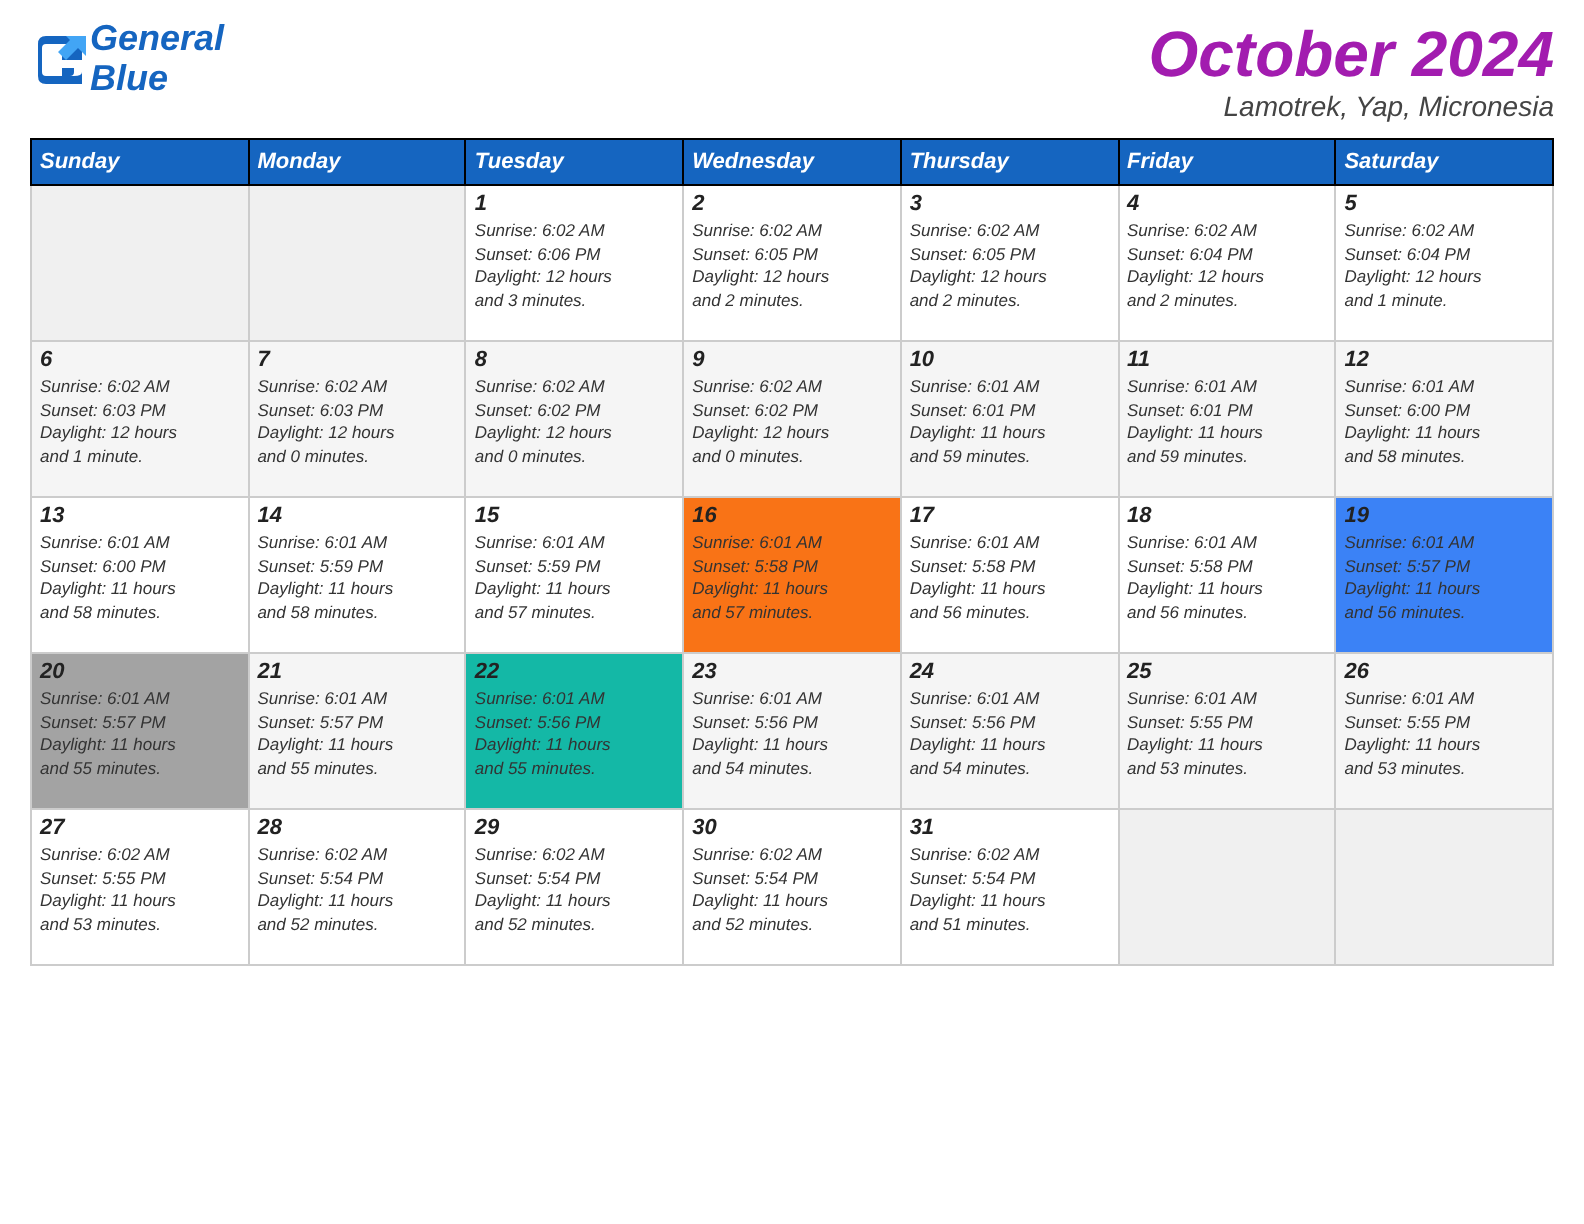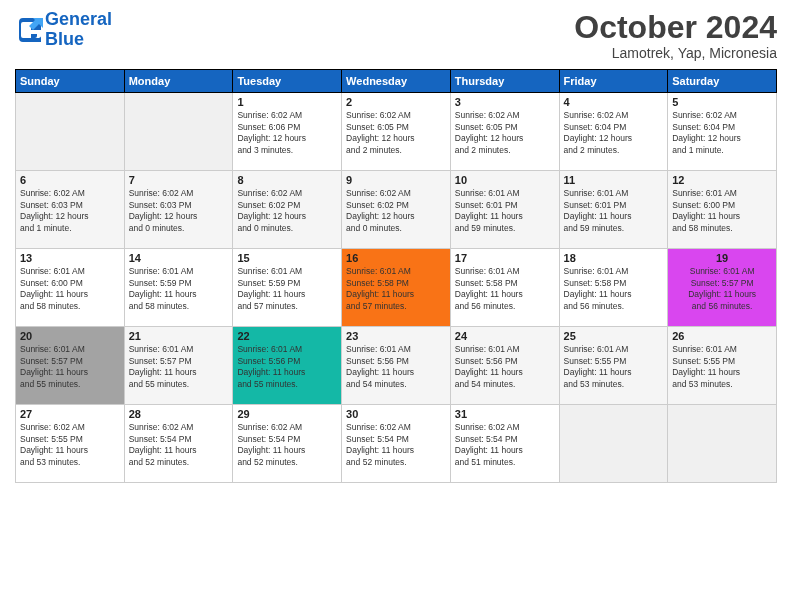--- a/index.html
+++ b/index.html
@@ -6,20 +6,21 @@
     body {
       font-family: Arial, sans-serif;
       background: #fff;
       width: 792px;
       height: 612px;
       overflow: hidden;
     }
     .page {
       width: 792px;
       padding: 10px 15px 10px 15px;
+      font-style: italic;
     }
     .header {
       display: flex;
       justify-content: space-between;
       align-items: flex-start;
       margin-bottom: 8px;
     }
     .logo {
       display: flex;
       align-items: center;
@@ -37,21 +38,21 @@
       width: 28px;
       height: 28px;
       margin-right: 2px;
     }
     .title-block {
       text-align: right;
     }
     .month-title {
       font-size: 32px;
       font-weight: bold;
-      color: #404040;
+      color: #a21caf;
       line-height: 1.1;
     }
     .location {
       font-size: 14px;
       color: #444;
     }
     table {
       width: 100%;
       border-collapse: collapse;
       table-layout: fixed;
@@ -261,21 +262,21 @@
 Daylight: 11 hours
 and 56 minutes.</div>
           </td>
           <td style="background-color: rgb(255, 255, 255);">
             <span class="day-num">18</span>
             <div class="day-info" style="white-space: pre-line;">Sunrise: 6:01 AM
 Sunset: 5:58 PM
 Daylight: 11 hours
 and 56 minutes.</div>
           </td>
-          <td style="background-color: #d946ef; text-align: center;">
+          <td style="background-color: #3b82f6;">
             <span class="day-num">19</span>
             <div class="day-info" style="white-space: pre-line;">Sunrise: 6:01 AM
 Sunset: 5:57 PM
 Daylight: 11 hours
 and 56 minutes.</div>
           </td>
         </tr>
         <tr class="week-row">
           <td style="background-color: #a3a3a3;">
             <span class="day-num">20</span>

